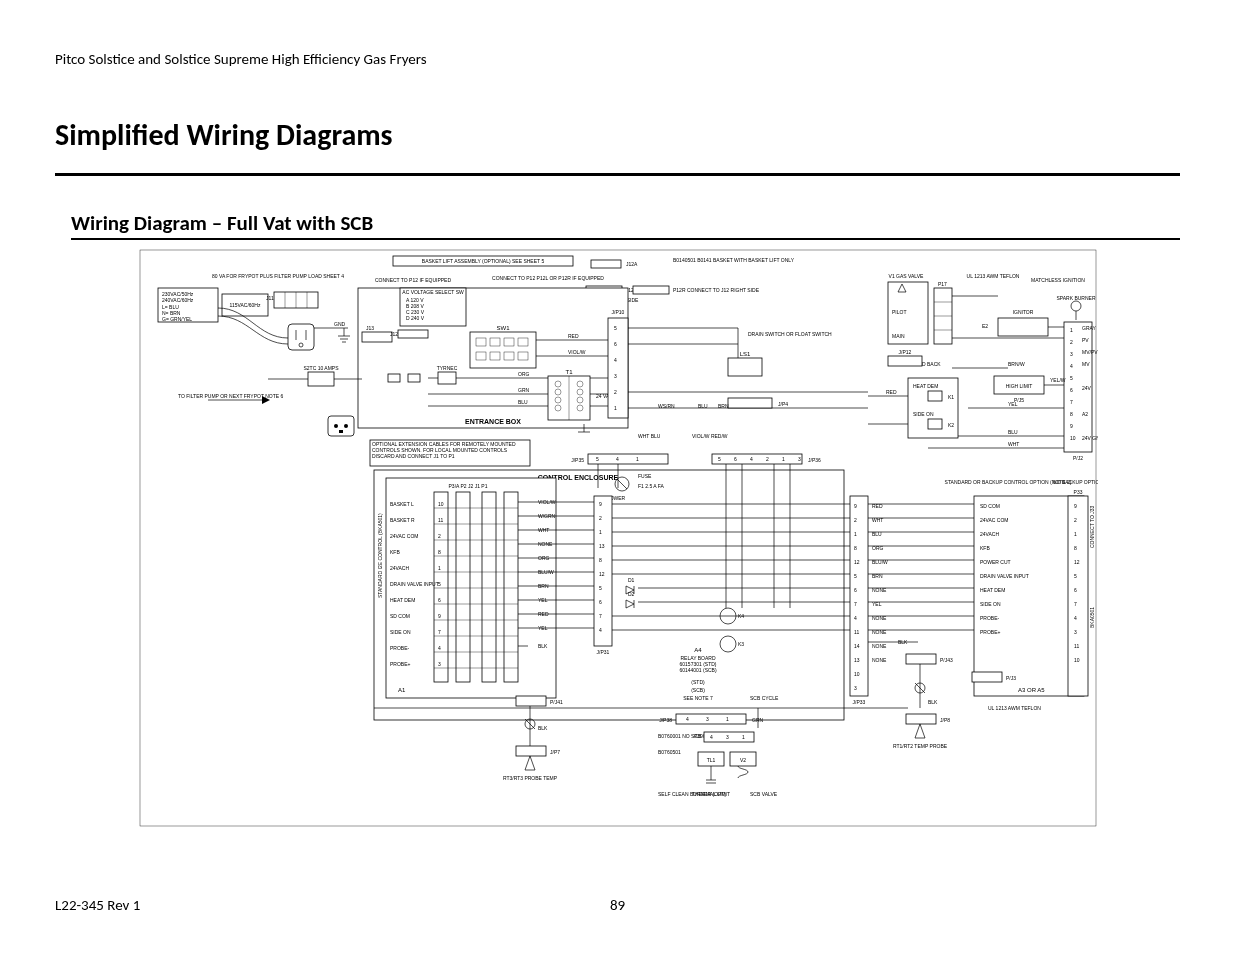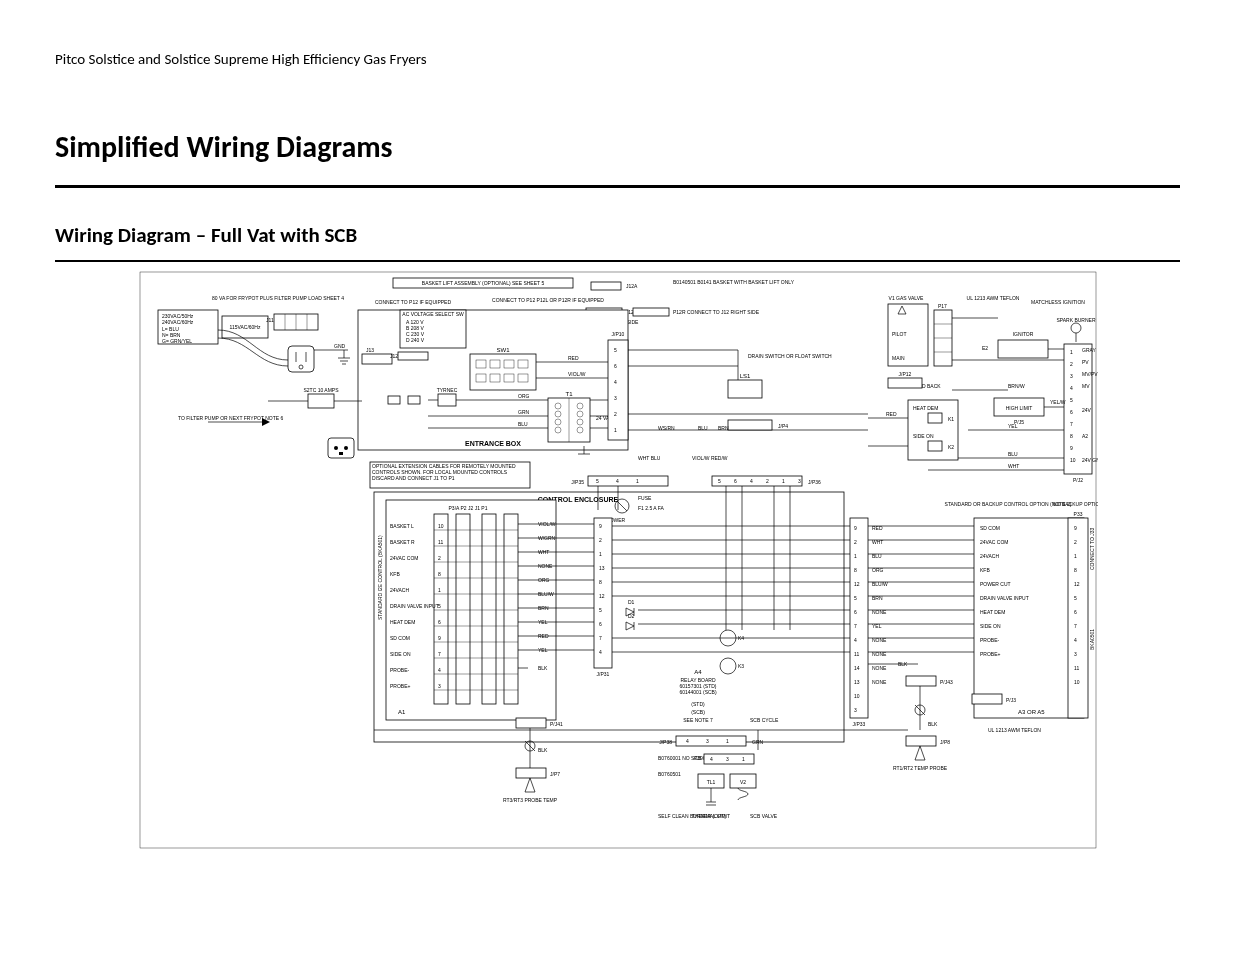--- a/index.html
+++ b/index.html
@@ -13,34 +13,34 @@
     color: #000;
   }
   .page {
     padding: 50px 55px 40px 55px;
     box-sizing: border-box;
     height: 100%;
     position: relative;
   }
   .running-head {
     font-size: 15px;
-    margin-bottom: 60px;
+    margin-bottom: 48px;
   }
   h1.section-title {
     font-size: 30px;
     font-weight: 700;
     margin: 0 0 6px 0;
     padding-bottom: 20px;
     border-bottom: 3px solid #000;
   }
   h2.sub-title {
     font-size: 21px;
     font-weight: 700;
-    margin: 34px 0 4px 0;
-    padding-bottom: 12px;
+    margin: 34px 0 4px 16px;
+    padding-bottom: 2px;
     border-bottom: 2px solid #000;
   }
   .diagram-wrap {
     width: 960px;
     height: 580px;
     margin: 8px auto 0 auto;
     position: relative;
   }
   .diagram-wrap svg {
     width: 100%;
@@ -628,13 +628,17 @@
       <text x="612" y="548" class="lbl">SCB VALVE</text>
 
       <line x1="236" y1="460" x2="770" y2="460" class="wire"></line>
       <line x1="620" y1="460" x2="620" y2="480" class="wire"></line>
 
       <text x="244" y="350" class="lbl" transform="rotate(-90 244 350)">STANDARD I2E CONTROL (BKA501)</text>
 
     </svg>
   </div>
 
+  <div class="footer">
+    <span>L22-345 Rev 1</span>
+    <span class="pg">89</span>
+  </div>
 </div>
 
 </body></html>

